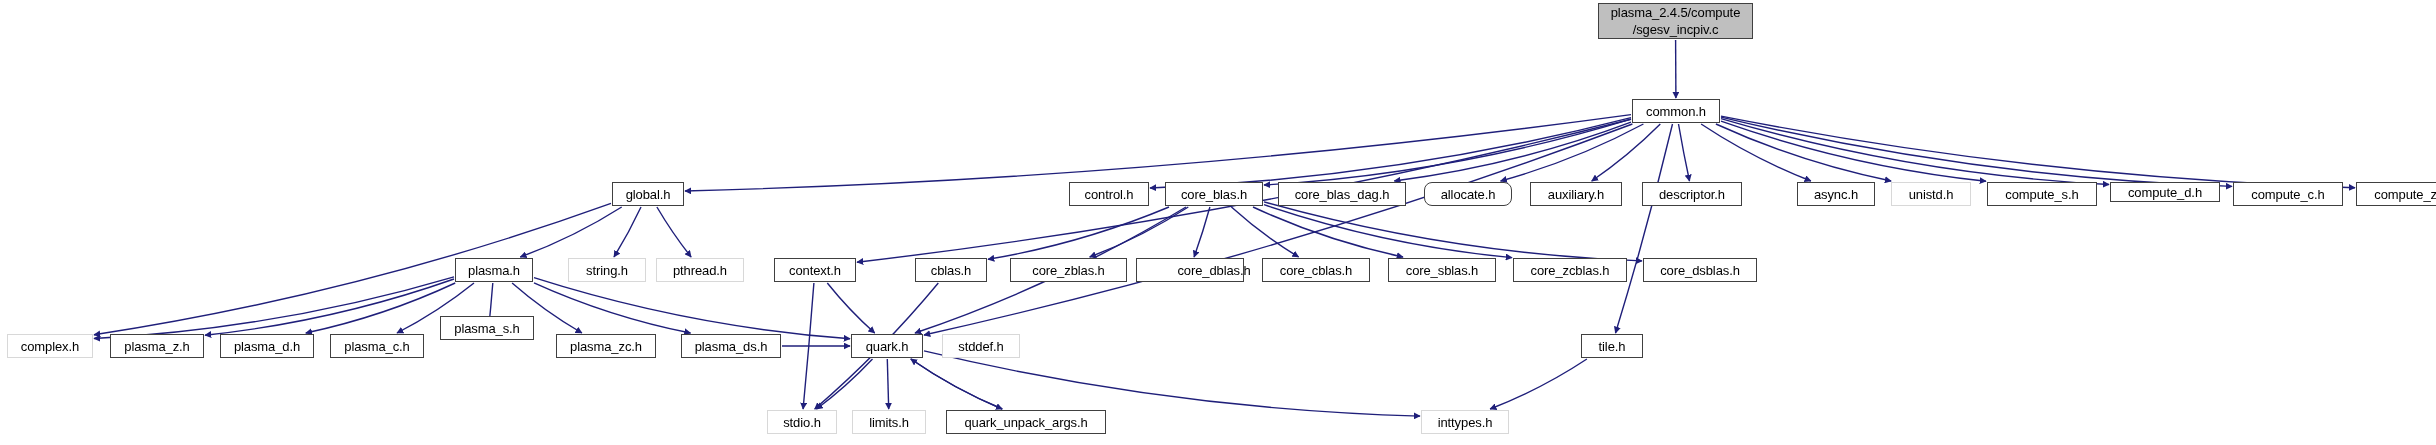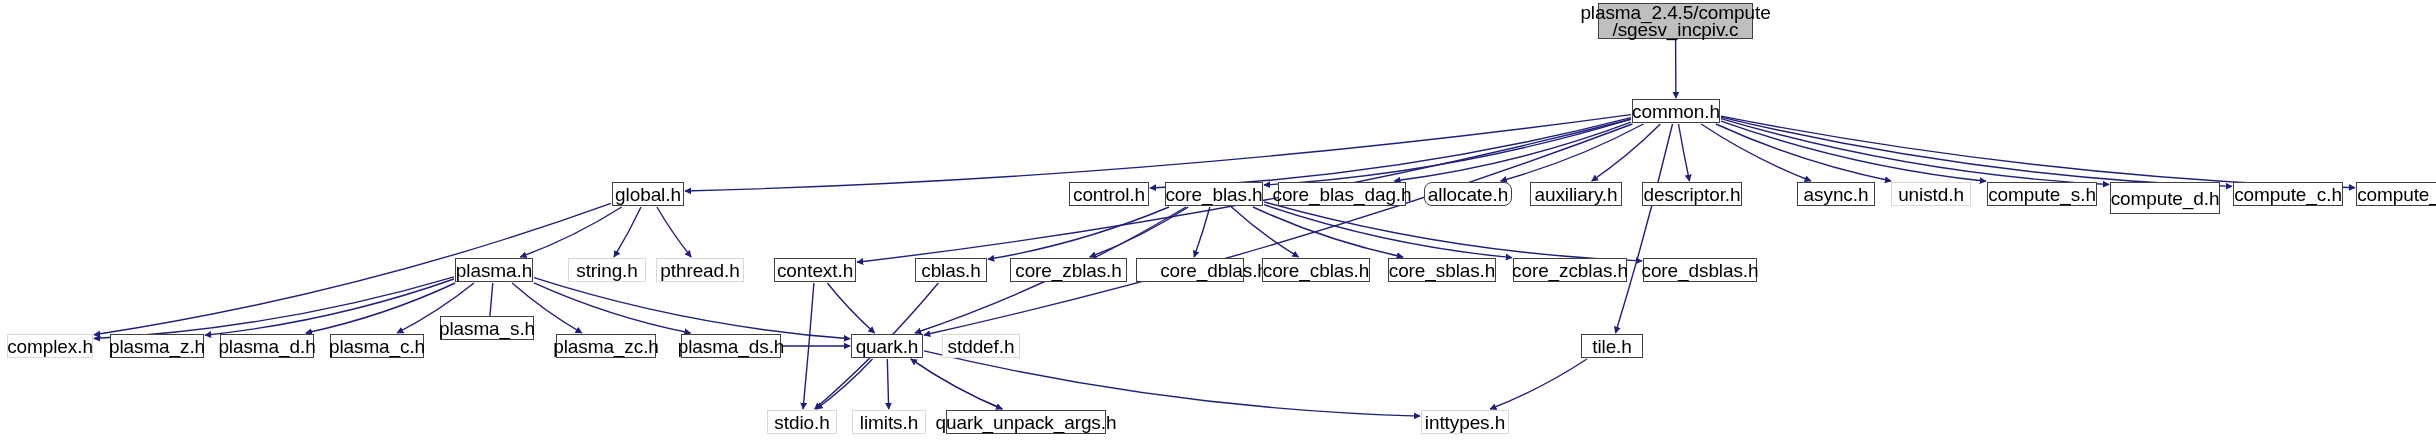--- a/index.html
+++ b/index.html
@@ -25,21 +25,21 @@
     height: 445px;
     pointer-events: none;
   }
   .node {
     position: absolute;
     box-sizing: border-box;
     display: flex;
     align-items: center;
     justify-content: center;
     text-align: center;
-    font-size: 19px;
+    font-size: 13px;
     line-height: 17px;
     color: #000000;
     background: #ffffff;
     border: 1.5px solid #404040;
     white-space: pre-line;
     letter-spacing: -0.1px;
   }
   .node.external {
     border: 1.5px solid #d8d8d8;
   }
@@ -115,21 +115,21 @@
       <div class="node" style="left: 612px; top: 182px; width: 72px; height: 24px;">global.h</div>
       <div class="node" style="left: 1069px; top: 182px; width: 80px; height: 24px;">control.h</div>
       <div class="node" style="left: 1165px; top: 182px; width: 98px; height: 24px;">core_blas.h</div>
       <div class="node" style="left: 1278px; top: 182px; width: 128px; height: 24px;">core_blas_dag.h</div>
       <div class="node" style="left: 1424px; top: 182px; width: 88px; height: 24px; border-radius: 8px;">allocate.h</div>
       <div class="node" style="left: 1530px; top: 182px; width: 92px; height: 24px;">auxiliary.h</div>
       <div class="node" style="left: 1642px; top: 182px; width: 100px; height: 24px;">descriptor.h</div>
       <div class="node" style="left: 1797px; top: 182px; width: 78px; height: 24px;">async.h</div>
       <div class="node external" style="left: 1891px; top: 182px; width: 80px; height: 24px;">unistd.h</div>
       <div class="node" style="left: 1987px; top: 182px; width: 110px; height: 24px;">compute_s.h</div>
-      <div class="node" style="left: 2110px; top: 182px; width: 110px; height: 32px;">compute_d.h</div>
+      <div class="node" style="left: 2110px; top: 182px; width: 110px; height: 20px;">compute_d.h</div>
       <div class="node" style="left: 2233px; top: 182px; width: 110px; height: 24px;">compute_c.h</div>
       <div class="node" style="left: 2356px; top: 182px; width: 110px; height: 24px;">compute_z.h</div>
       <div class="node" style="left: 455px; top: 258px; width: 78px; height: 24px;">plasma.h</div>
       <div class="node external" style="left: 568px; top: 258px; width: 78px; height: 24px;">string.h</div>
       <div class="node external" style="left: 656px; top: 258px; width: 88px; height: 24px;">pthread.h</div>
       <div class="node" style="left: 774px; top: 258px; width: 82px; height: 24px;">context.h</div>
       <div class="node" style="left: 915px; top: 258px; width: 72px; height: 24px;">cblas.h</div>
       <div class="node" style="left: 1010px; top: 258px; width: 117px; height: 24px;">core_zblas.h</div>
       <div class="node" style="left: 1136px; top: 258px; width: 108px; height: 24px; padding-left: 48px;">core_dblas.h</div>
       <div class="node" style="left: 1262px; top: 258px; width: 108px; height: 24px;">core_cblas.h</div>

